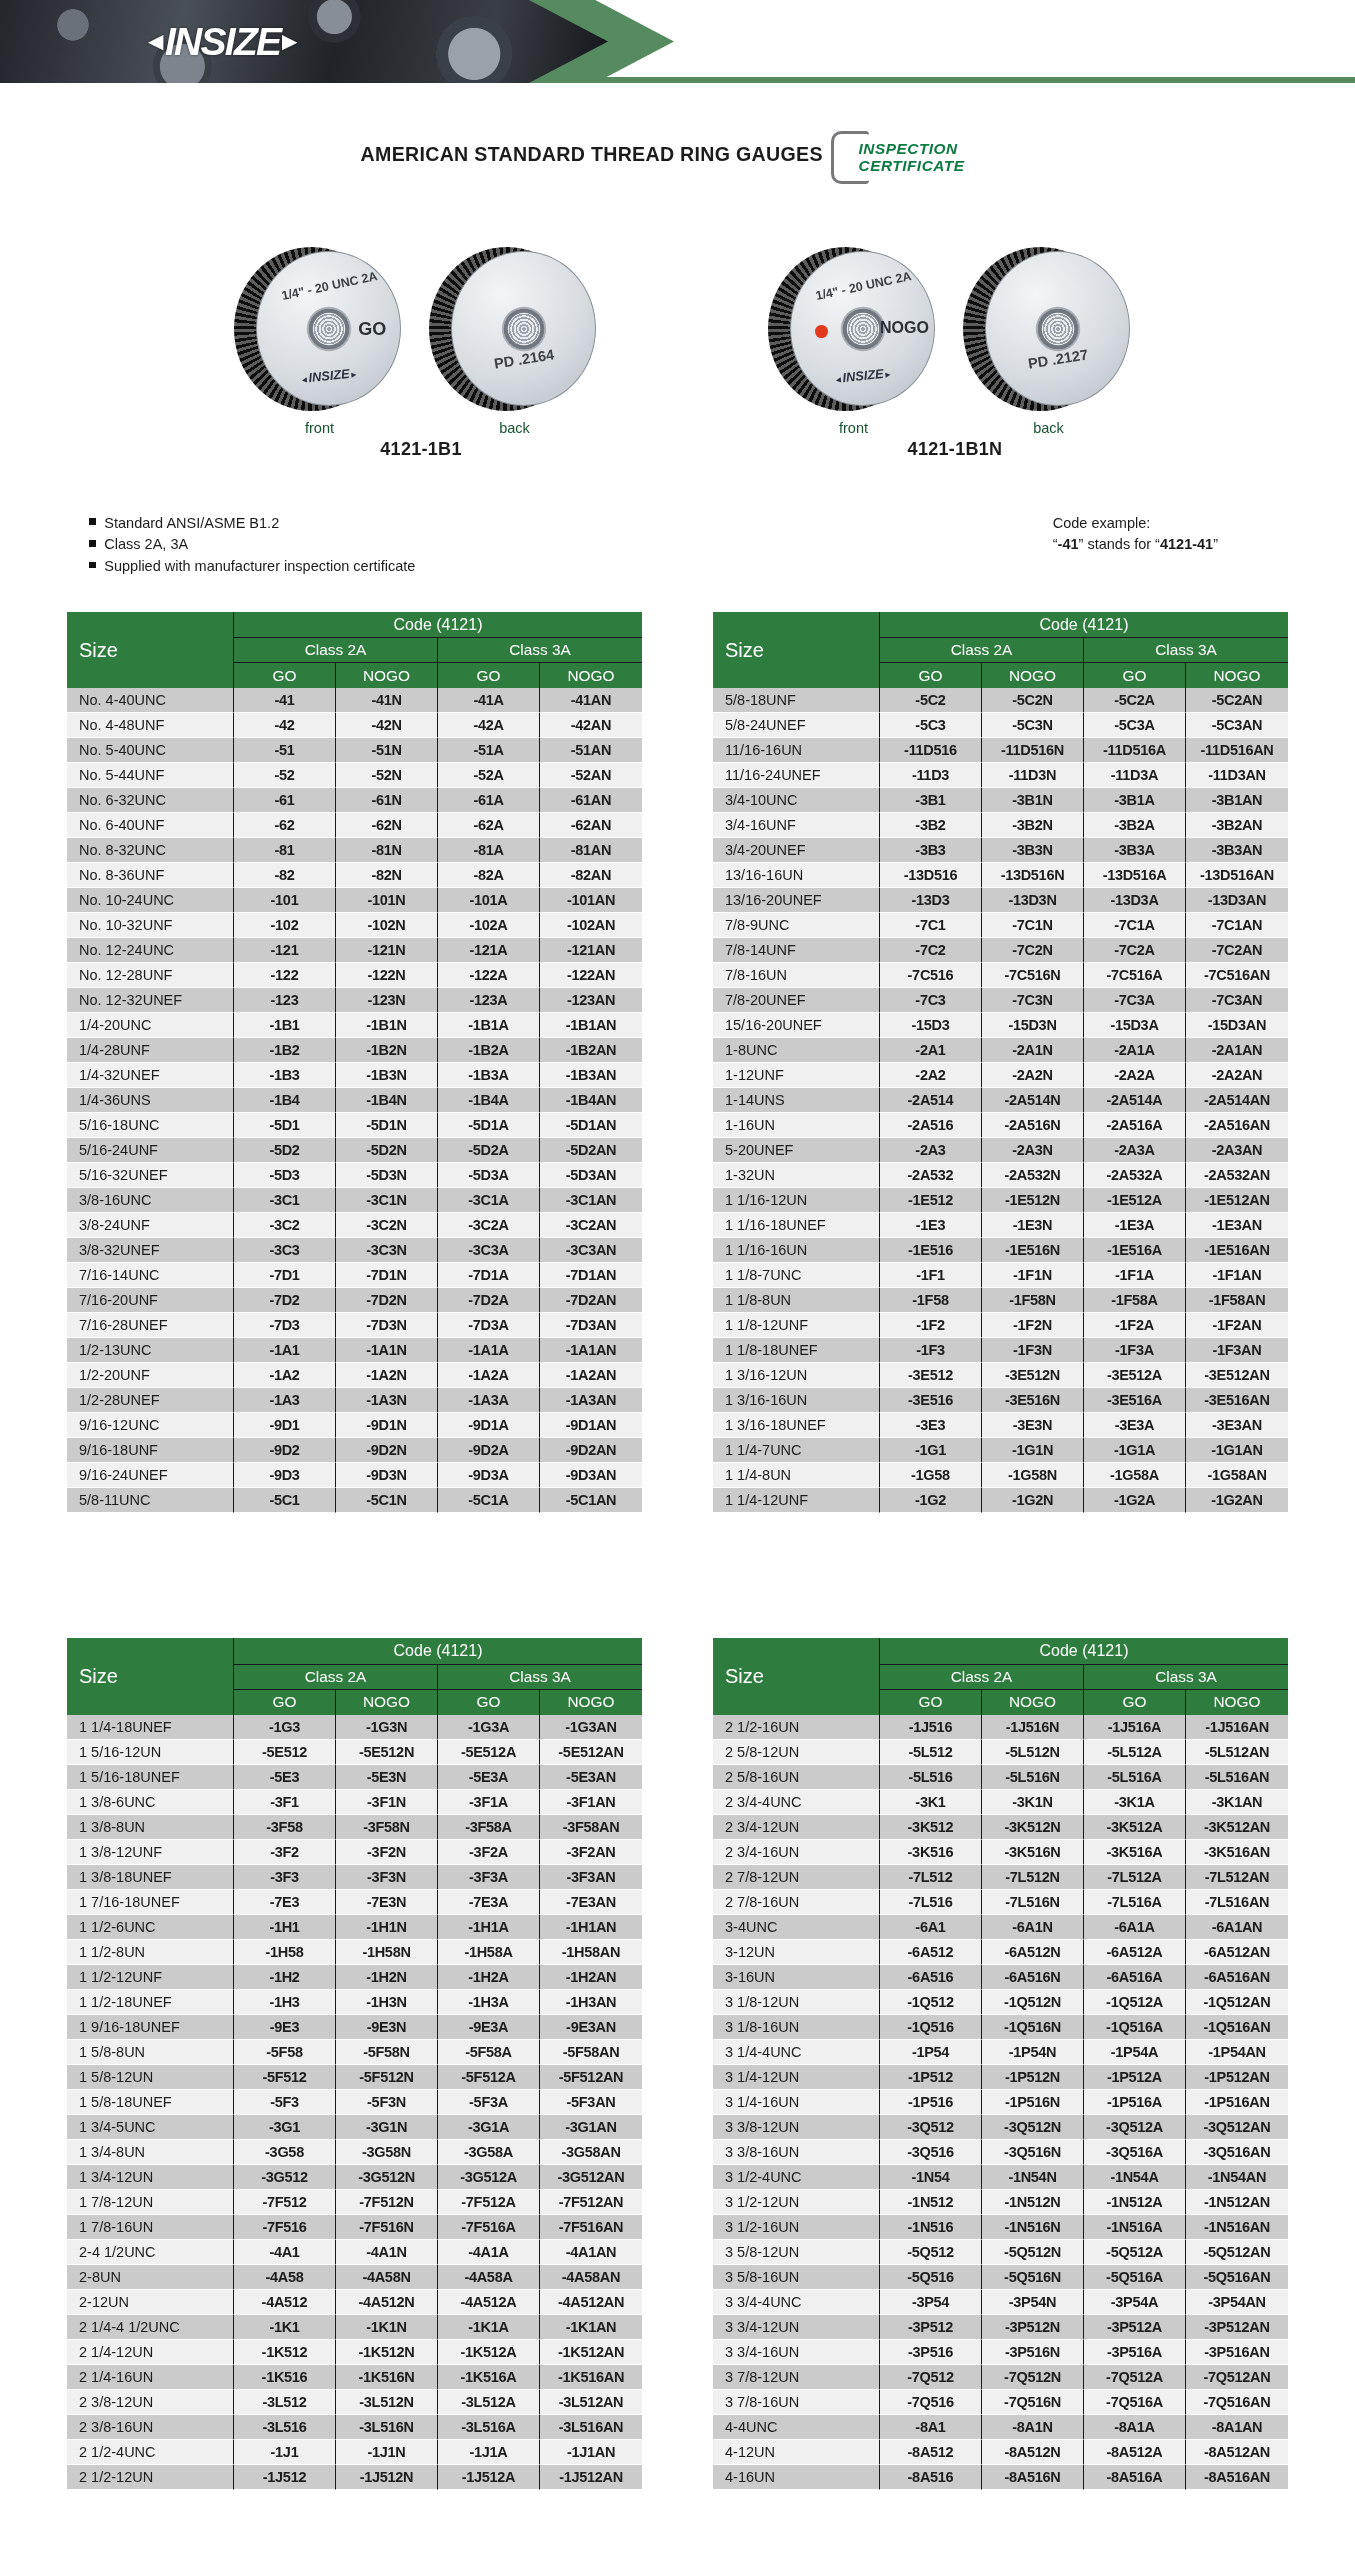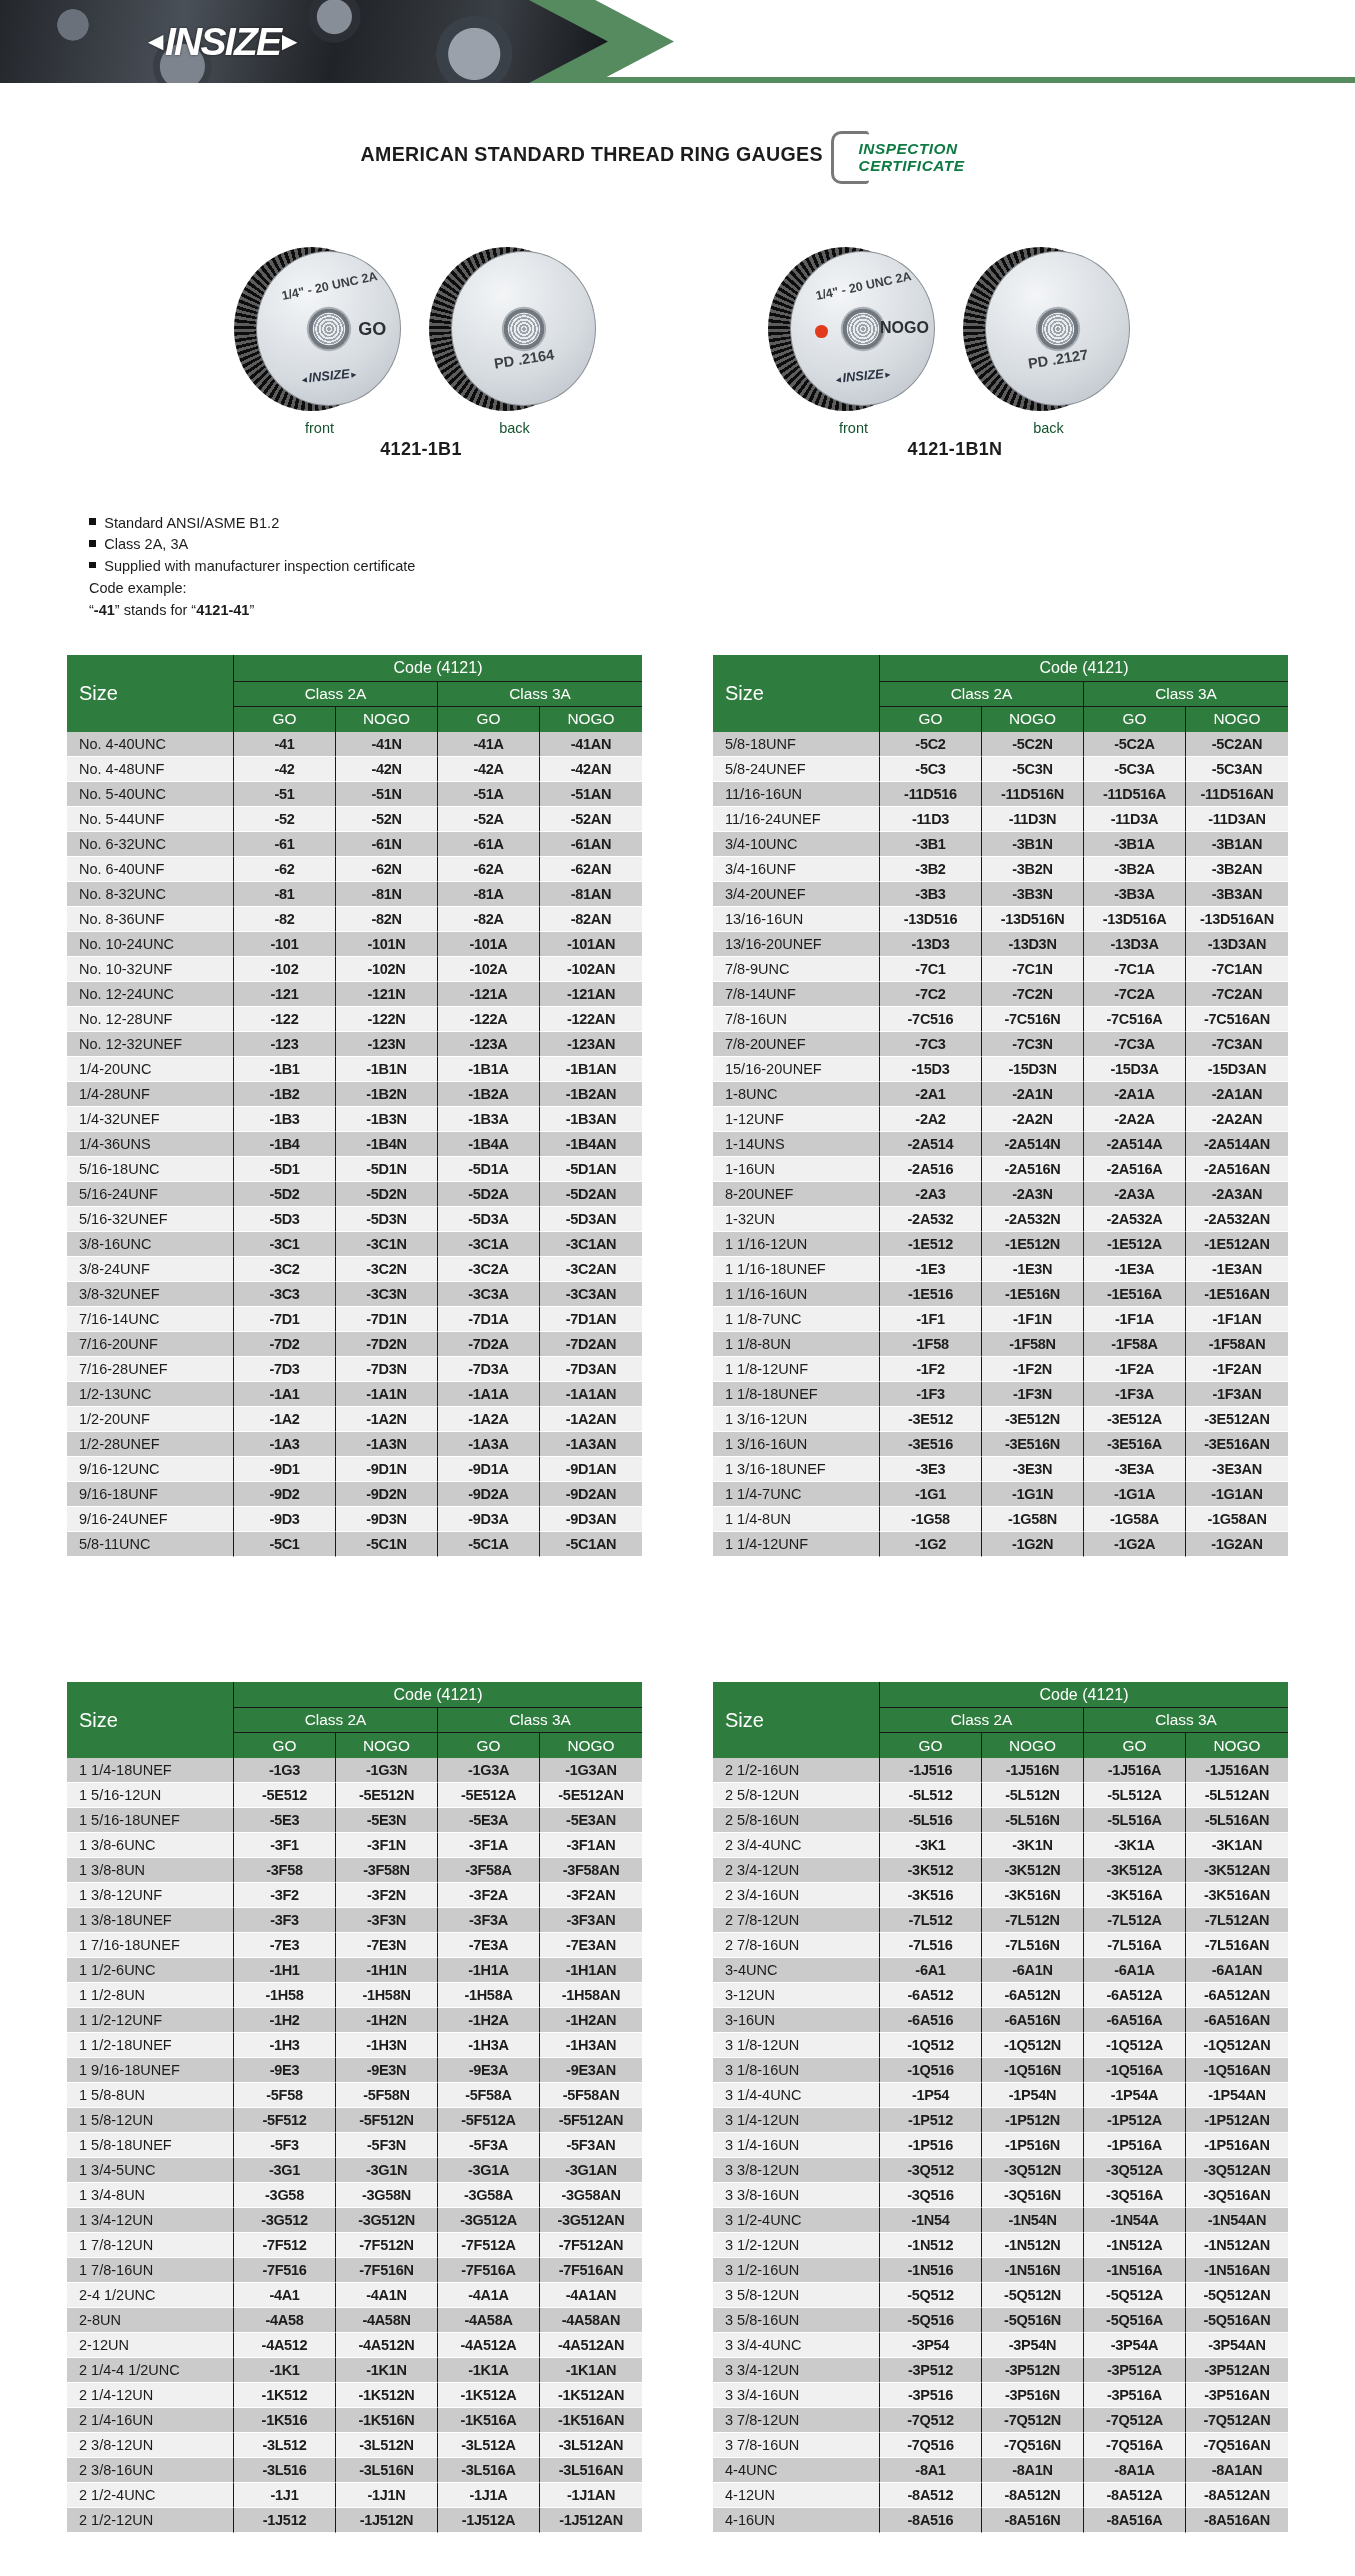--- a/index.html
+++ b/index.html
@@ -69,21 +69,21 @@
   .ring-go.nogo{right:5.1px;font-size:16px;}
   .ring-brand{position:absolute;left:50%;bottom:22px;transform:translateX(-50%) rotate(-6deg);
     font-size:12.8px;font-weight:900;font-style:italic;color:#2b3342;white-space:nowrap;}
   .ring-brand .arr{font-size:8.5px;font-style:normal;}
   .ring-pd{position:absolute;left:50%;top:99px;transform:translateX(-50%) rotate(-9deg);
     font-size:14.5px;font-weight:700;color:#3a3f44;white-space:nowrap;}
   .red-dot{position:absolute;left:24px;top:73px;width:12.8px;height:12.8px;border-radius:50%;
     background:#E23A1D;}
   
   .info-row{display:flex;justify-content:space-between;align-items:flex-start;
-    padding:0 137px 0 89px;margin-top:53px;flex-direction:column;}
+    padding:0 137px 0 89px;margin-top:53px;}
   .feature-list{list-style:none;}
   .feature-list li{display:flex;align-items:baseline;font-size:14.5px;line-height:1.5;}
   .bullet-sq{width:6.8px;height:6.8px;background:#111;display:inline-block;margin-right:8.5px;
     flex:0 0 6.8px;position:relative;top:-2.6px;}
   .code-example{font-size:14.5px;line-height:1.5;}
   .code-example b{font-weight:700;}
   
   .tables-grid{display:flex;justify-content:space-between;padding:0 67px;margin-top:34px;}
   .tables-grid.bottom{margin-top:125px;}
   table.gauge-table{border-collapse:separate;border-spacing:0;table-layout:fixed;width:574px;}
@@ -616,21 +616,21 @@
           <td>-2A514AN</td>
         </tr>
         <tr>
           <td>1-16UN</td>
           <td>-2A516</td>
           <td>-2A516N</td>
           <td>-2A516A</td>
           <td>-2A516AN</td>
         </tr>
         <tr>
-          <td>8-20UNEF</td>
+          <td>5-20UNEF</td>
           <td>-2A3</td>
           <td>-2A3N</td>
           <td>-2A3A</td>
           <td>-2A3AN</td>
         </tr>
         <tr>
           <td>1-32UN</td>
           <td>-2A532</td>
           <td>-2A532N</td>
           <td>-2A532A</td>

